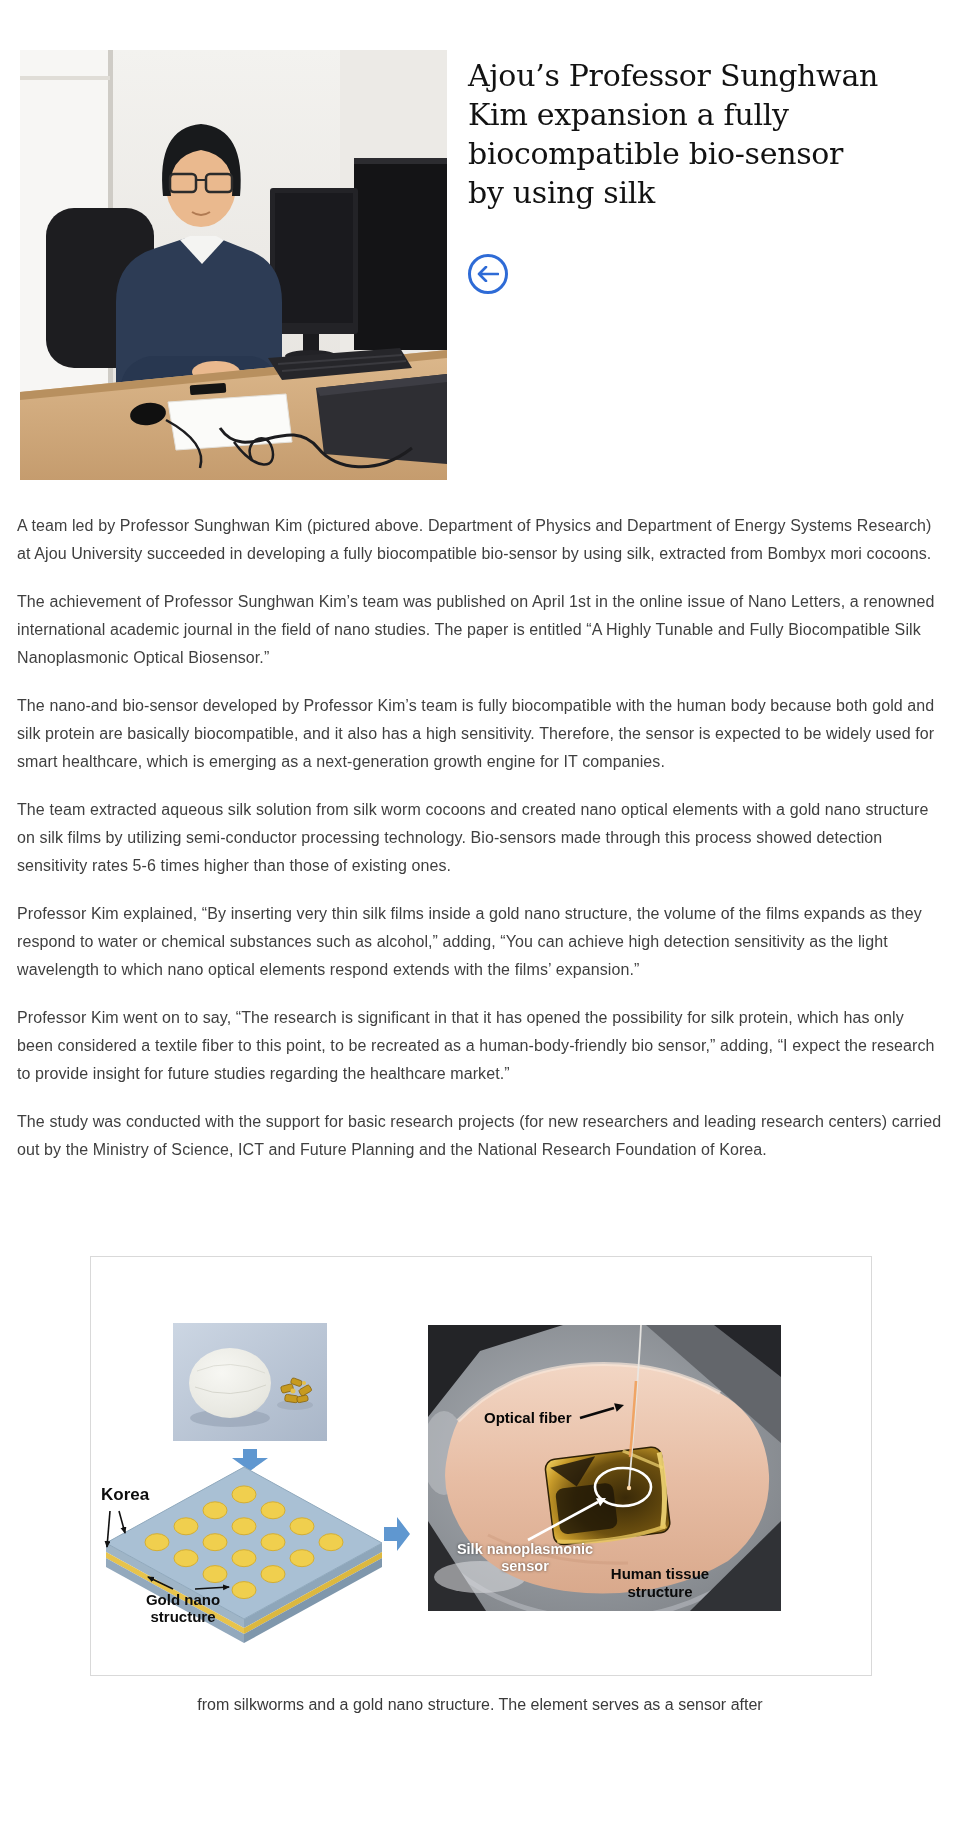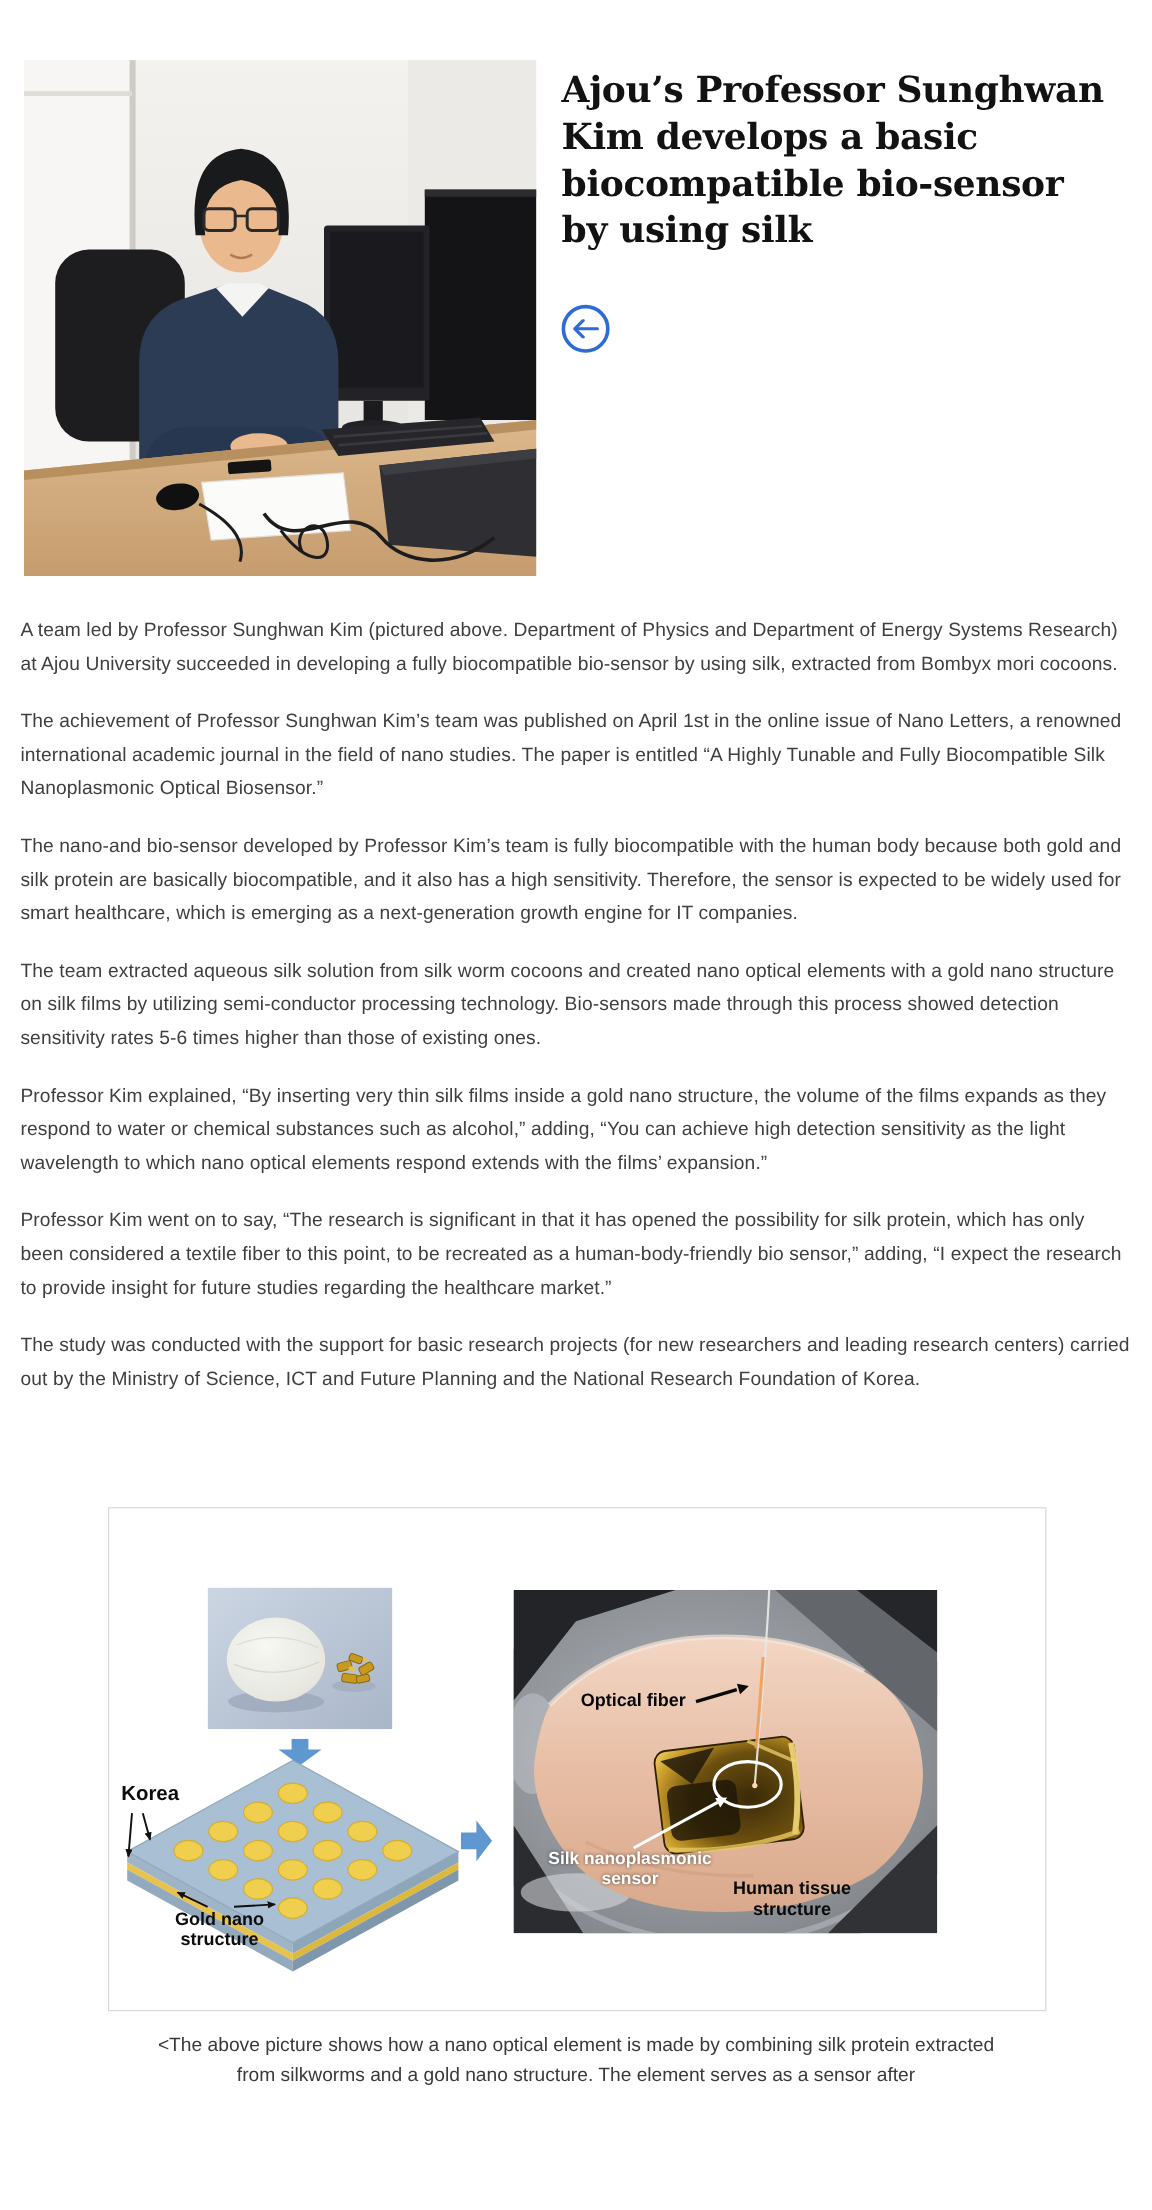--- a/index.html
+++ b/index.html
@@ -9,21 +9,21 @@
     background:#ffffff; overflow:hidden;
     font-family:"Liberation Sans", sans-serif;
   }
   
   .professor-photo {
     position:absolute; left:20px; top:50px; width:427px; height:430px; display:block;
   }
   .title-block { position:absolute; left:468px; top:56px; width:478px; }
   .page-title {
     font-family:"DejaVu Serif","Liberation Serif",serif;
-    font-weight:700; font-size:30px; line-height:39px; color:#121212;
+    font-weight:400; font-size:30px; line-height:39px; color:#121212;
     letter-spacing:-0.3px;
   }
   .page-title span { display:block; }
   .back-btn {
     position:absolute; left:468px; top:254px; width:40px; height:40px;
     border:3px solid #2e6bd6; border-radius:50%;
     display:flex; align-items:center; justify-content:center; cursor:pointer;
     background:#fff;
   }
   
@@ -109,21 +109,21 @@
     <polygon points="296,338 427,324 427,414 304,404" fill="#2e2e33"></polygon>
     <polygon points="296,338 427,324 427,332 300,346" fill="#3d3d44"></polygon>
     <path d="M200,378 C226,416 268,362 298,398 C316,420 356,426 392,398" stroke="#1c1c1f" stroke-width="3" fill="none"></path>
     <path d="M214,392 C236,422 258,420 252,398 C246,378 222,392 232,410" stroke="#1c1c1f" stroke-width="2.5" fill="none"></path>
     <path d="M146,370 C168,382 186,398 180,418" stroke="#1c1c1f" stroke-width="2.5" fill="none"></path>
   </svg>
 
   <div class="title-block">
     <h1 class="page-title">
       <span>Ajou’s Professor Sunghwan</span>
-      <span>Kim develops a basic</span>
+      <span>Kim expansion a fully</span>
       <span>biocompatible bio-sensor</span>
       <span>by using silk</span>
     </h1>
   </div>
 
   <div class="back-btn">
     <svg width="22" height="16" viewBox="0 0 22 16">
       <path d="M9,1 L2,8 L9,15 M2,8 L21,8" stroke="#2e6bd6" stroke-width="2.6" fill="none" stroke-linecap="round" stroke-linejoin="round"></path>
     </svg>
   </div>
@@ -267,17 +267,16 @@
         <line x1="152" y1="93" x2="186" y2="83" stroke="#0a0a0a" stroke-width="2.8"></line>
         <polygon points="196,80 188.7,86.8 186.1,78.2" fill="#0a0a0a"></polygon>
       </svg>
       <div class="fig-label lbl-optical">Optical fiber</div>
       <div class="fig-label lbl-sensor">Silk nanoplasmonic sensor</div>
       <div class="fig-label lbl-tissue">Human tissue structure</div>
     </div>
   </div>
 
   <div class="caption">
-    <div>&lt;The above picture shows how a nano optical element is made by combining silk protein extracted</div>
     <div>from silkworms and a gold nano structure. The element  serves as a sensor after</div>
   </div>
 
 </div>
 
 </body></html>

